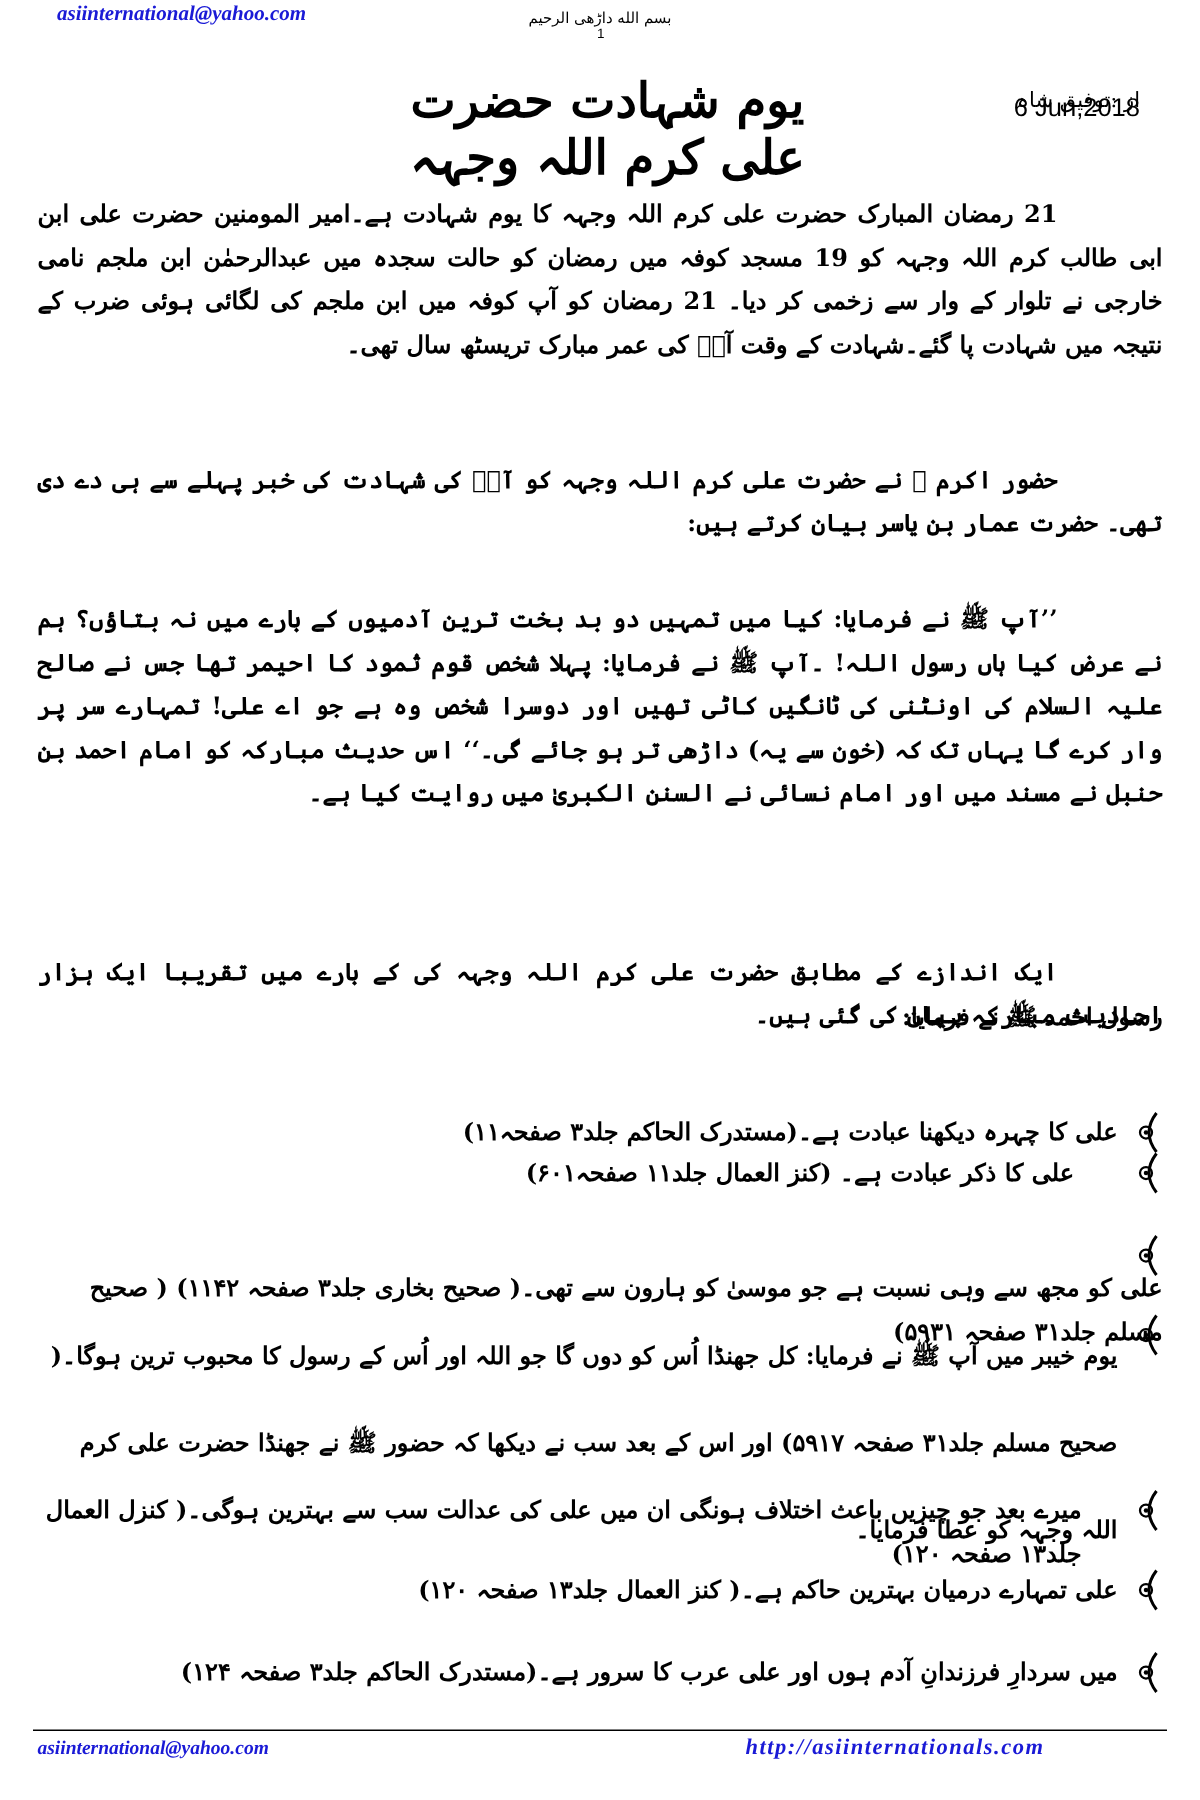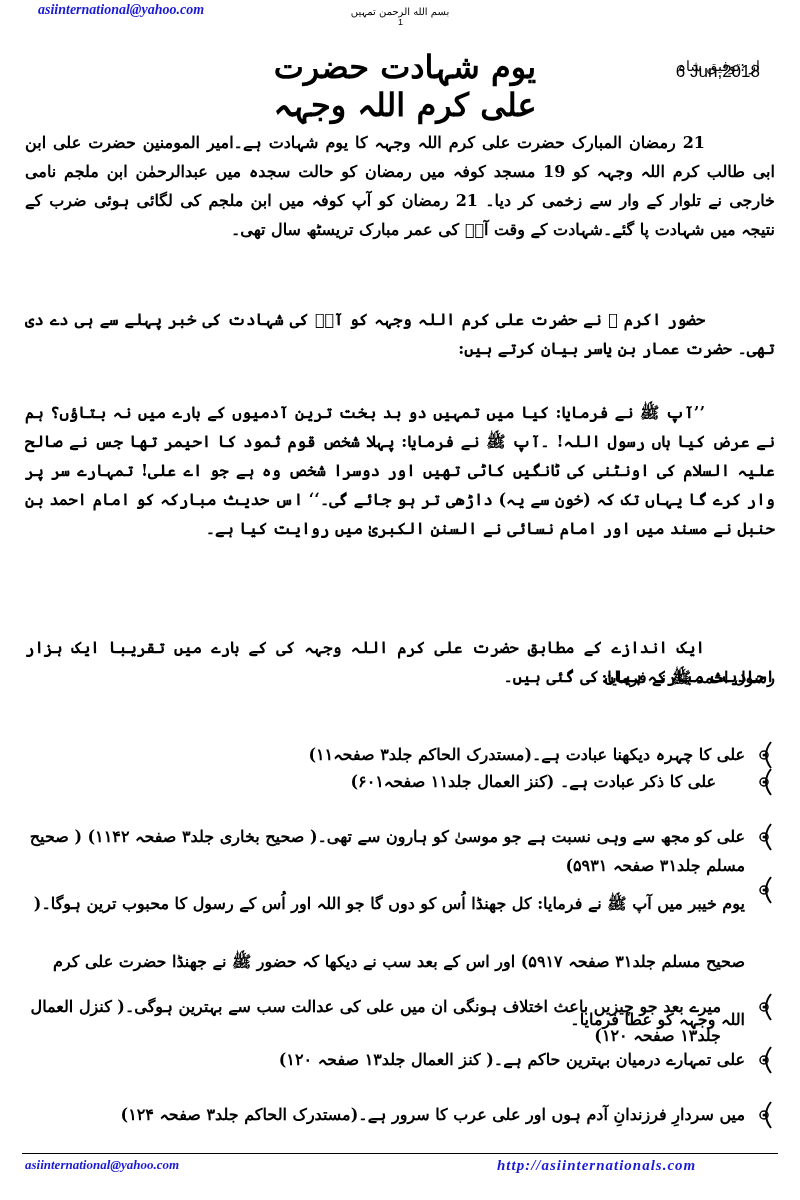--- a/index.html
+++ b/index.html
@@ -18,21 +18,21 @@
   .bullet svg { position: absolute; top: 0; right: 0; }
   .bullet-text { flex: 1; text-align: right; }
   .footer-line { position: absolute; left: 22px; right: 22px; top: 1153px; height: 1px; background: #000; }
   .email-bottom { left: 25px; top: 1157px; color: #1a1ad6; font-family: "Liberation Serif", serif; font-style: italic; font-weight: bold; font-size: 13px; }
   .url-bottom { left: 497px; top: 1157px; color: #1a1ad6; font-family: "Liberation Serif", serif; font-style: italic; font-weight: bold; font-size: 15px; letter-spacing: 1px; }
 </style>
 </head>
 <body>
 
 <div class="abs email-top">asiinternational@yahoo.com</div>
-<div class="abs bismillah">بسم الله الرحمن تمہیں</div>
+<div class="abs bismillah">بسم الله داڑھی الرحیم</div>
 <div class="abs pagenum">1</div>
 <div class="abs author">از :توفیق شاہ</div>
 <div class="abs date">6  Jun,2018</div>
 <div class="abs title">یوم شہادت حضرت علی کرم اللہ وجہہ</div>
 
 <div class="para indent" style="top:128px;">21 رمضان المبارک حضرت علی کرم اللہ وجہہ کا یوم شہادت ہے۔امیر المومنین حضرت علی ابن ابی طالب کرم اللہ وجہہ کو 19 مسجد کوفہ میں رمضان کو حالت سجدہ میں عبدالرحمٰن ابن ملجم نامی خارجی نے تلوار کے وار سے زخمی کر دیا۔ 21 رمضان کو آپ کوفہ میں ابن ملجم کی لگائی ہوئی ضرب کے نتیجہ میں شہادت پا گئے۔شہادت کے وقت آپؑ کی عمر مبارک تریسٹھ سال تھی۔</div>
 <div class="para indent" style="top:305px;">حضور اکرم ﷺ نے حضرت علی کرم اللہ وجہہ کو آپؑ کی شہادت کی خبر پہلے سے ہی دے دی تھی۔ حضرت عمار بن یاسر بیان کرتے ہیں:</div>
 <div class="para indent" style="top:398px;">’’آپ ﷺ نے فرمایا: کیا میں تمہیں دو بد بخت ترین آدمیوں کے بارے میں نہ بتاؤں؟ ہم نے عرض کیا ہاں رسول اللہ! ۔آپ ﷺ نے فرمایا: پہلا شخص قوم ثمود کا احیمر تھا جس نے صالح علیہ السلام کی اونٹنی کی ٹانگیں کاٹی تھیں اور دوسرا شخص وہ ہے جو اے علی! تمہارے سر پر وار کرے گا یہاں تک کہ (خون سے یہ) داڑھی تر ہو جائے گی۔‘‘ اس حدیث مبارکہ کو امام احمد بن حنبل نے مسند میں اور امام نسائی نے السنن الکبریٰ میں روایت کیا ہے۔</div>
 <div class="para indent" style="top:633px;">ایک اندازے کے مطابق حضرت علی کرم اللہ وجہہ کی کے بارے میں تقریبا ایک ہزار احادیث مبارکہ بیان کی گئی ہیں۔</div>
 <div class="para" style="top:663px;">رسول احمد ﷺ نے فرمایا:</div>
@@ -50,21 +50,21 @@
 <div class="bullet-row" style="top:767px;gap:29px;">
   <span class="bullet">
       <svg width="18" height="30" viewBox="0 0 18 30">
         <path d="M14 2 Q4 15 14 28" stroke="#000" stroke-width="2" fill="none"></path>
         <circle cx="7" cy="15" r="4" fill="none" stroke="#000" stroke-width="1.5"></circle>
         <circle cx="7" cy="15" r="1.5" fill="#000"></circle>
       </svg>
     </span>
   <span class="bullet-text">علی کا ذکر عبادت ہے۔ (کنز العمال جلد۱۱ صفحہ۶۰۱)</span>
 </div>
-<div class="bullet-row" style="top:822px;">
+<div class="bullet-row" style="top:822px;flex-direction:column;">
   <span class="bullet">
       <svg width="18" height="30" viewBox="0 0 18 30">
         <path d="M14 2 Q4 15 14 28" stroke="#000" stroke-width="2" fill="none"></path>
         <circle cx="7" cy="15" r="4" fill="none" stroke="#000" stroke-width="1.5"></circle>
         <circle cx="7" cy="15" r="1.5" fill="#000"></circle>
       </svg>
     </span>
   <span class="bullet-text">علی کو مجھ سے وہی نسبت ہے جو موسیٰ کو ہارون سے تھی۔( صحیح بخاری جلد۳ صفحہ ۱۱۴۲) ( صحیح مسلم جلد۳۱ صفحہ ۵۹۳۱)</span>
 </div>
 <div class="bullet-row" style="top:875px;">

